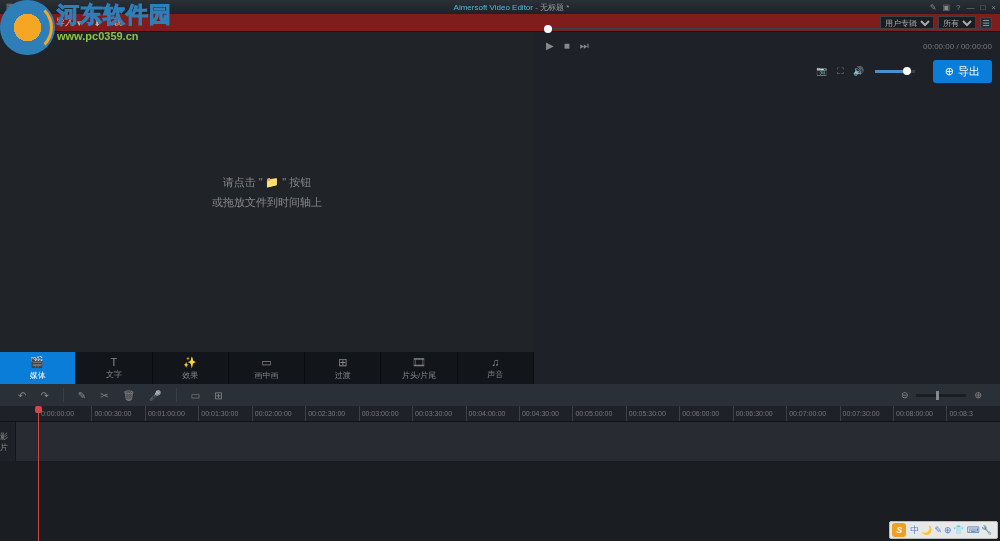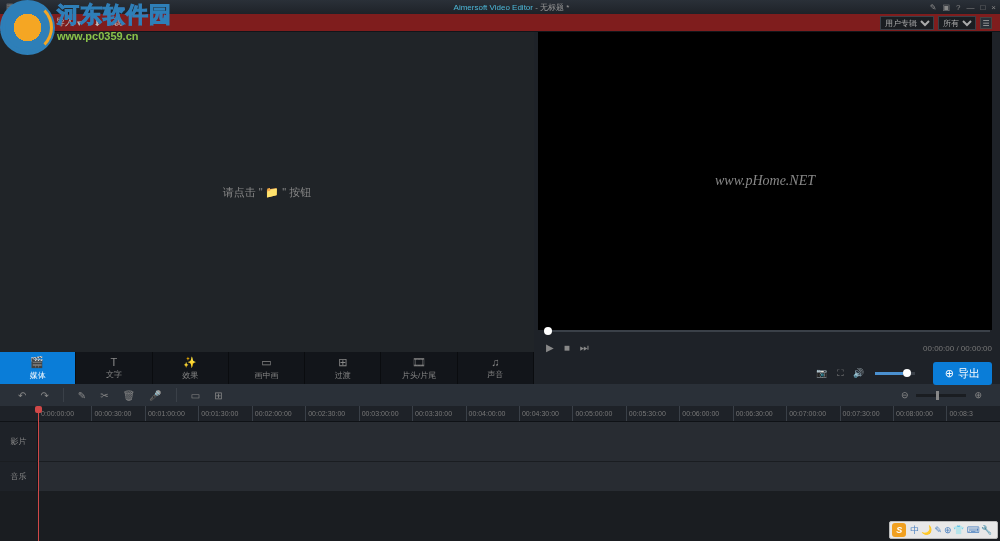--- a/index.html
+++ b/index.html
@@ -59,21 +59,21 @@
 .zoom-slider::after { content: ''; position: absolute; left: 40%; top: -3px; width: 3px; height: 9px; background: #888; }
 
 .ruler { height: 16px; background: #1e2228; display: flex; font-size: 7px; color: #777; padding-left: 38px; position: relative; border-bottom: 1px solid #0f1216; }
 .ruler .mark { flex: 1; border-left: 1px solid #3a4048; padding-left: 2px; display: flex; align-items: center; }
 .playhead { position: absolute; left: 38px; top: 0; bottom: -128px; width: 1px; background: #d04848; z-index: 50; }
 .playhead::before { content: ''; position: absolute; top: 0; left: -3px; width: 7px; height: 7px; background: #d04848; border-radius: 2px; }
 
 .tracks { background: #23282f; }
 .track { height: 30px; display: flex; border-bottom: 1px solid #1a1d21; }
 .track.tall { height: 40px; }
-.track-label { width: 38px; background: #1e2228; display: flex; align-items: center; justify-content: center; font-size: 8px; color: #888; border-right: 1px solid #12151a; }
+.track-label { width: 16px; background: #1e2228; display: flex; align-items: center; justify-content: center; font-size: 8px; color: #888; border-right: 1px solid #12151a; }
 .track-content { flex: 1; background: #282c32; }
 .track.alt .track-content { background: #23272d; }
 
 .ime-bar { position: absolute; bottom: 2px; right: 2px; height: 18px; background: #e8e8e8; border: 1px solid #bbb; border-radius: 2px; display: flex; align-items: center; font-size: 9px; padding: 0 2px; gap: 2px; z-index: 200; }
 .ime-bar .s-badge { background: #f0a020; color: #fff; width: 14px; height: 14px; border-radius: 3px; display: flex; align-items: center; justify-content: center; font-weight: bold; font-style: italic; }
 .ime-bar span { color: #4a80c0; padding: 0 1px; cursor: pointer; }
 </style>
 </head>
 <body>
 
@@ -122,20 +122,21 @@
 </div>
 
 <div class="upper">
   <div class="media-panel">
     <div class="media-area">
       <div>
         <span>请点击</span>
         <span>"</span><span class="folder-icon">📁</span><span>"</span>
         <span>按钮</span>
       </div>
+      <div>或拖放文件到时间轴上</div>
     </div>
     <div class="tabs" id="tabs-row">
         <div class="tab active">
           <div class="tab-icon">🎬</div>
           <div>媒体</div>
         </div>
         <div class="tab">
           <div class="tab-icon">T</div>
           <div>文字</div>
         </div>
@@ -156,23 +157,20 @@
           <div>片头/片尾</div>
         </div>
         <div class="tab">
           <div class="tab-icon">♫</div>
           <div>声音</div>
         </div>
       </div>
   </div>
 
   <div class="preview-panel">
-    <div class="preview-video">
-      <div class="preview-watermark">www.pHome.NET</div>
-    </div>
     <div class="preview-controls">
       <div class="scrubber"></div>
       <div class="play-controls">
         <span>▶</span>
         <span>■</span>
         <span>⏭</span>
       </div>
       <div class="time-display">00:00:00 / 00:00:00</div>
     </div>
     <div class="preview-controls2">
@@ -226,22 +224,18 @@
     <div class="mark">00:07:30:00</div>
     <div class="mark">00:08:00:00</div>
     <div class="mark">00:08:3</div>
   </div>
 
 <div class="tracks" id="tracks">
     <div class="track tall">
       <div class="track-label">影片</div>
       <div class="track-content"></div>
     </div>
-    <div class="track">
-      <div class="track-label">音乐</div>
-      <div class="track-content"></div>
-    </div>
   </div>
 
 <div class="ime-bar">
   <div class="s-badge">S</div>
   <span id="ime-items"><span>中</span><span>🌙</span><span>✎</span><span>⊕</span><span>👕</span><span>⌨</span><span>🔧</span></span>
 </div>
 
 </body></html>

